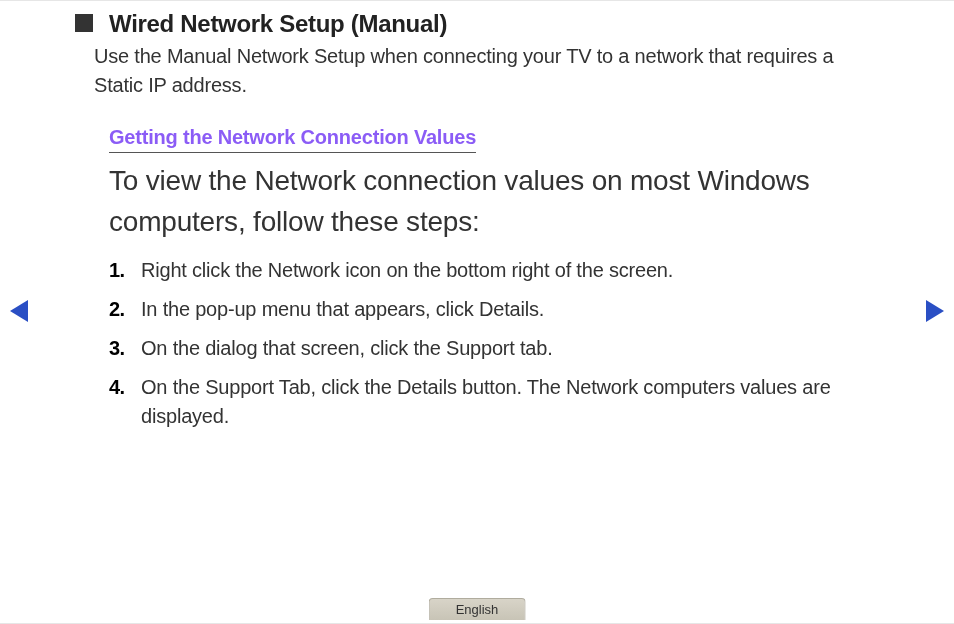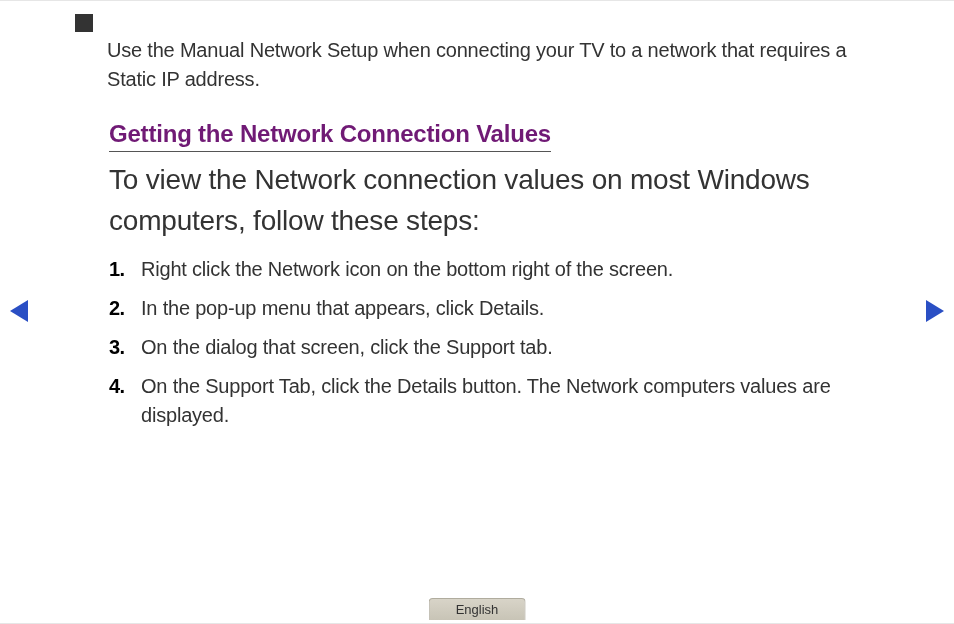--- a/index.html
+++ b/index.html
@@ -27,35 +27,35 @@
       margin-top: 4px;
       flex-shrink: 0;
     }
     .title {
       font-size: 24px;
       font-weight: bold;
       color: #222;
       letter-spacing: -0.3px;
     }
     .intro {
-      margin-left: 32px;
+      margin-left: 19px;
       font-size: 20px;
       color: #333;
       line-height: 1.45;
       margin-bottom: 26px;
       letter-spacing: -0.2px;
     }
     .sub-block {
       margin-left: 34px;
     }
     .subheading {
       display: inline-block;
-      font-size: 24px;
+      font-size: 20px;
       font-weight: bold;
-      color: #701a75;
+      color: #8b5cf6;
       border-bottom: 1.5px solid #555;
       padding-bottom: 3px;
       margin-bottom: 8px;
       letter-spacing: -0.2px;
     }
     .subintro {
       font-size: 28px;
       color: #333;
       line-height: 1.45;
       margin-bottom: 14px;
@@ -130,20 +130,21 @@
   </style>
 </head>
 <body>
 
 <div class="hline1"></div>
 <div class="hline2"></div>
 
 <div class="page">
   <div class="title-row">
     <div class="bullet"></div>
+    <div class="title">Wired Network Setup (Manual)</div>
   </div>
   <div class="intro">Use the Manual Network Setup when connecting your TV to a network that requires a Static IP address.</div>
 
   <div class="sub-block">
     <span class="subheading">Getting the Network Connection Values</span>
     <div class="subintro">To view the Network connection values on most Windows computers, follow these steps:</div>
 
     <ol class="steps">
       <li class="step">
         <span class="step-num">1.</span>

